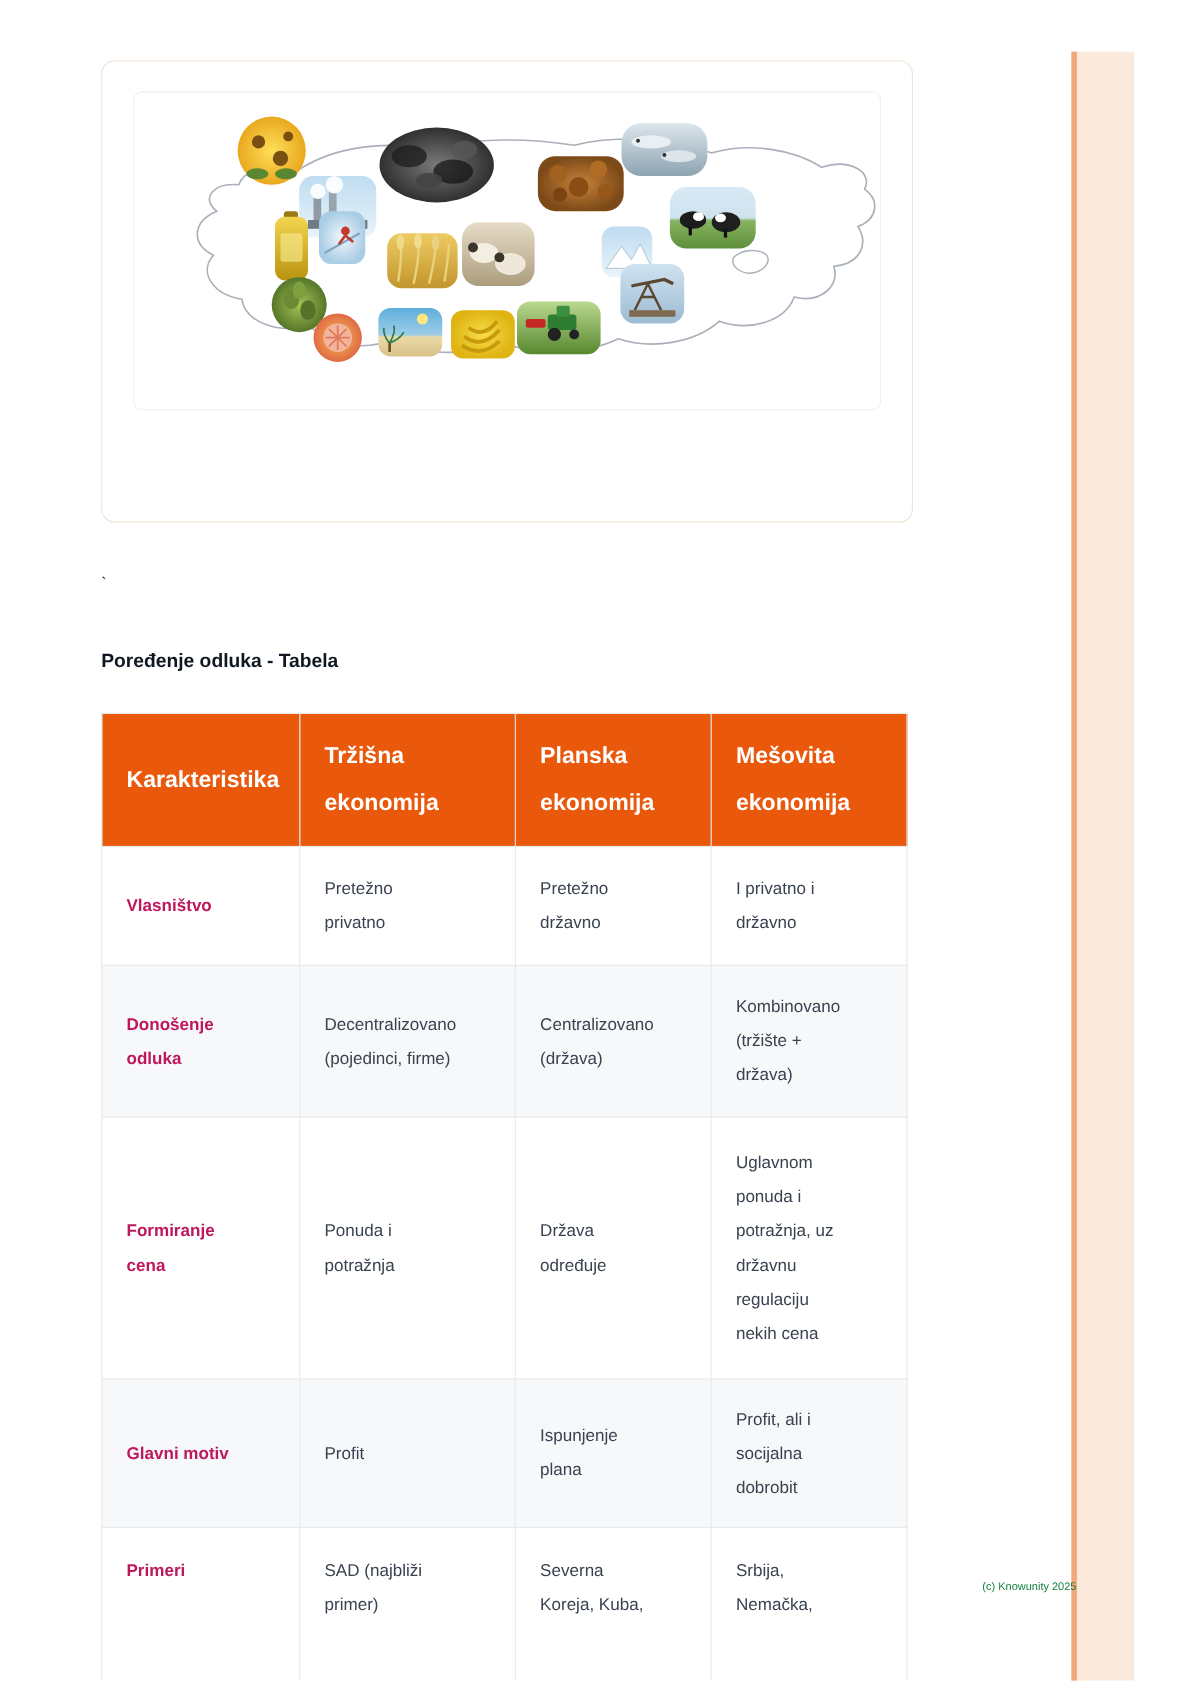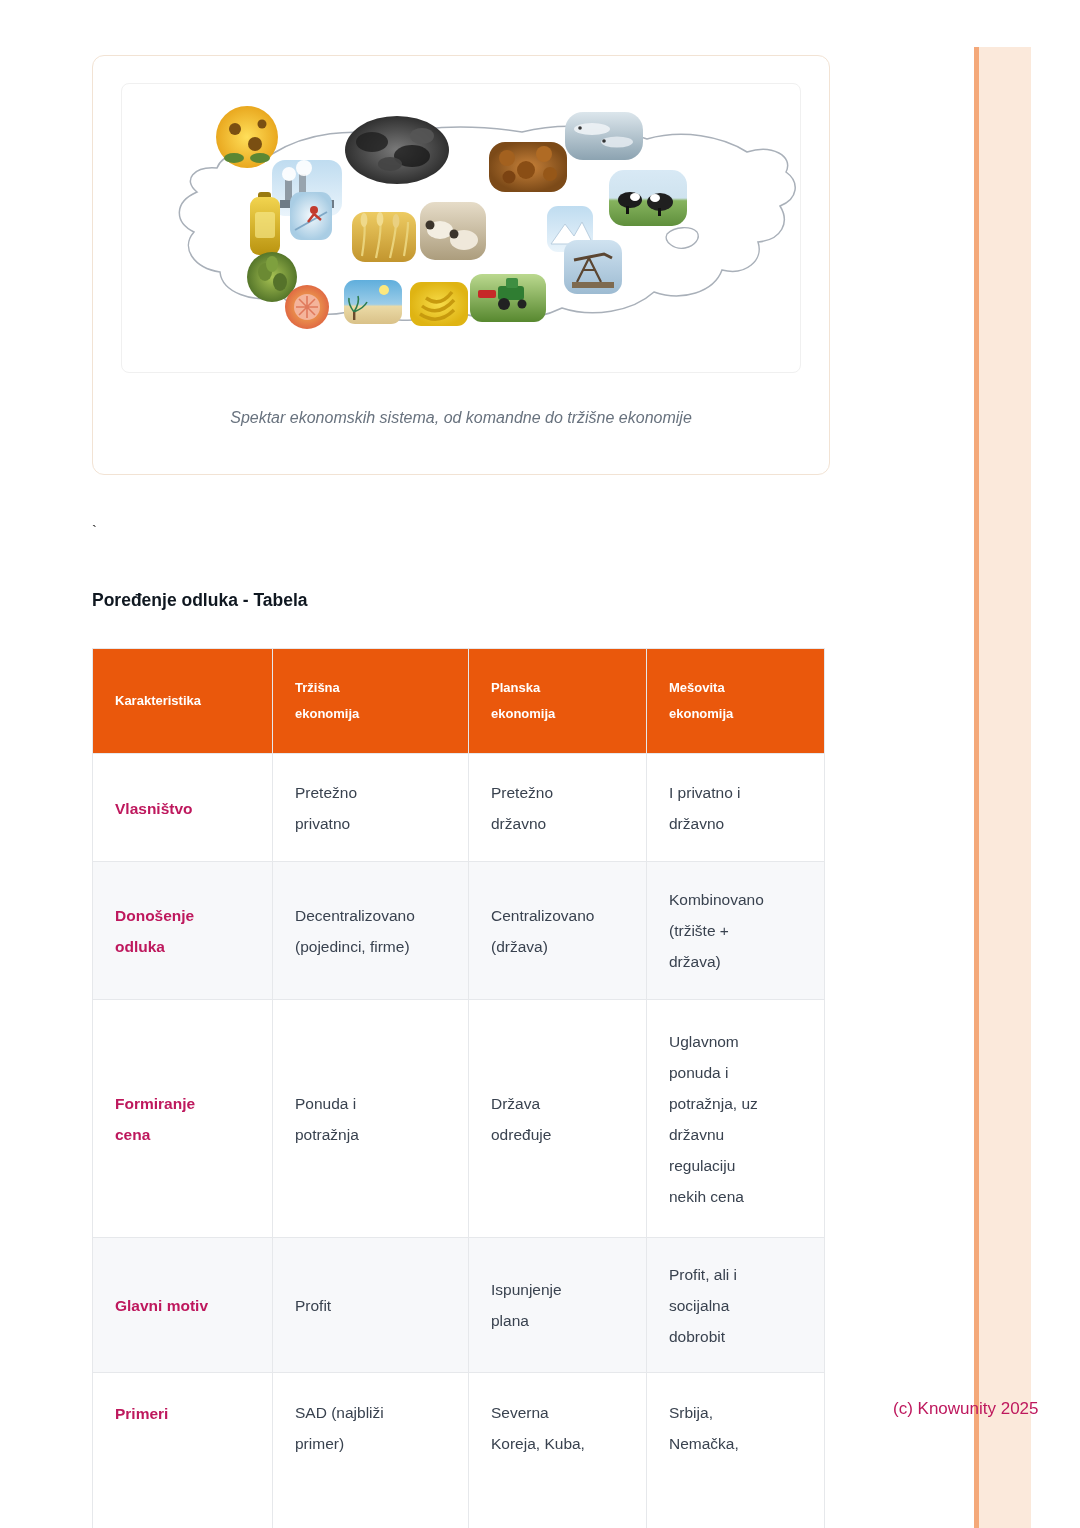--- a/index.html
+++ b/index.html
@@ -53,21 +53,21 @@
     border-collapse:collapse; table-layout:fixed;
   }
   .compare-table th, .compare-table td {
     border:1px solid var(--border,#E6E8EB);
     text-align:left; vertical-align:middle;
     padding:18px 22px;
   }
   .compare-table thead th {
     background:var(--header-bg,#EA580C);
     color:var(--header-text,#ffffff);
-    font-weight:600; font-size:13px; line-height:2.0;
+    font-weight:600; font-size:21px; line-height:2.0;
     height:105px;
   }
   .compare-table td {
     font-size:15.5px; line-height:2.0; color:#39424F;
     background:#fff;
   }
   .compare-table td.label { font-weight:700; color:#be185d; }
   tr.zebra td { background:var(--row-alt-bg,#F7F8FA); }
 
   tr.r1 td { height:108px;margin-top:14px; }
@@ -80,22 +80,22 @@
   .mwh  { max-width:100px; }
   .mw70 { max-width:70px; }
   .mw85 { max-width:85px; }
   .mw90 { max-width:90px; }
   .mw95 { max-width:95px; }
   .mw100{ max-width:100px; }
   .mw104{ max-width:104px; }
   .mw110{ max-width:110px; }
 
   .watermark {
-    position:absolute; left:893px; top:1399px;
-    font-size:17px; color:#be185d; z-index:5; white-space:nowrap;
+    position:absolute; left:893px; top:1437px;
+    font-size:10px; color:#15803d; z-index:5; white-space:nowrap;
   }
 </style>
 </head>
 <body>
 
 <div class="page">
 
   <div class="stripe">
     <div class="stripe-line"></div>
   </div>
@@ -301,21 +301,20 @@
           <g>
             <rect x="348" y="190" width="76" height="48" rx="12" fill="url(#gField)"></rect>
             <rect x="376" y="202" width="26" height="14" rx="3" fill="#2F7D32"></rect>
             <rect x="384" y="194" width="12" height="10" rx="2" fill="#3E8E41"></rect>
             <circle cx="382" cy="220" r="6" fill="#222222"></circle>
             <circle cx="400" cy="220" r="4.5" fill="#222222"></circle>
             <rect x="356" y="206" width="18" height="8" rx="2" fill="#C62828"></rect>
           </g>
         </svg>
       </div>
-      <figcaption class="figure-caption">Spektar ekonomskih sistema, od komandne do tržišne ekonomije</figcaption>
     </figure>
 
     <div class="stray">`</div>
 
     <h2 class="heading">Poređenje odluka - Tabela</h2>
 
     <table class="compare-table">
       <colgroup>
         <col style="width:180px">
           <col style="width:196px">

